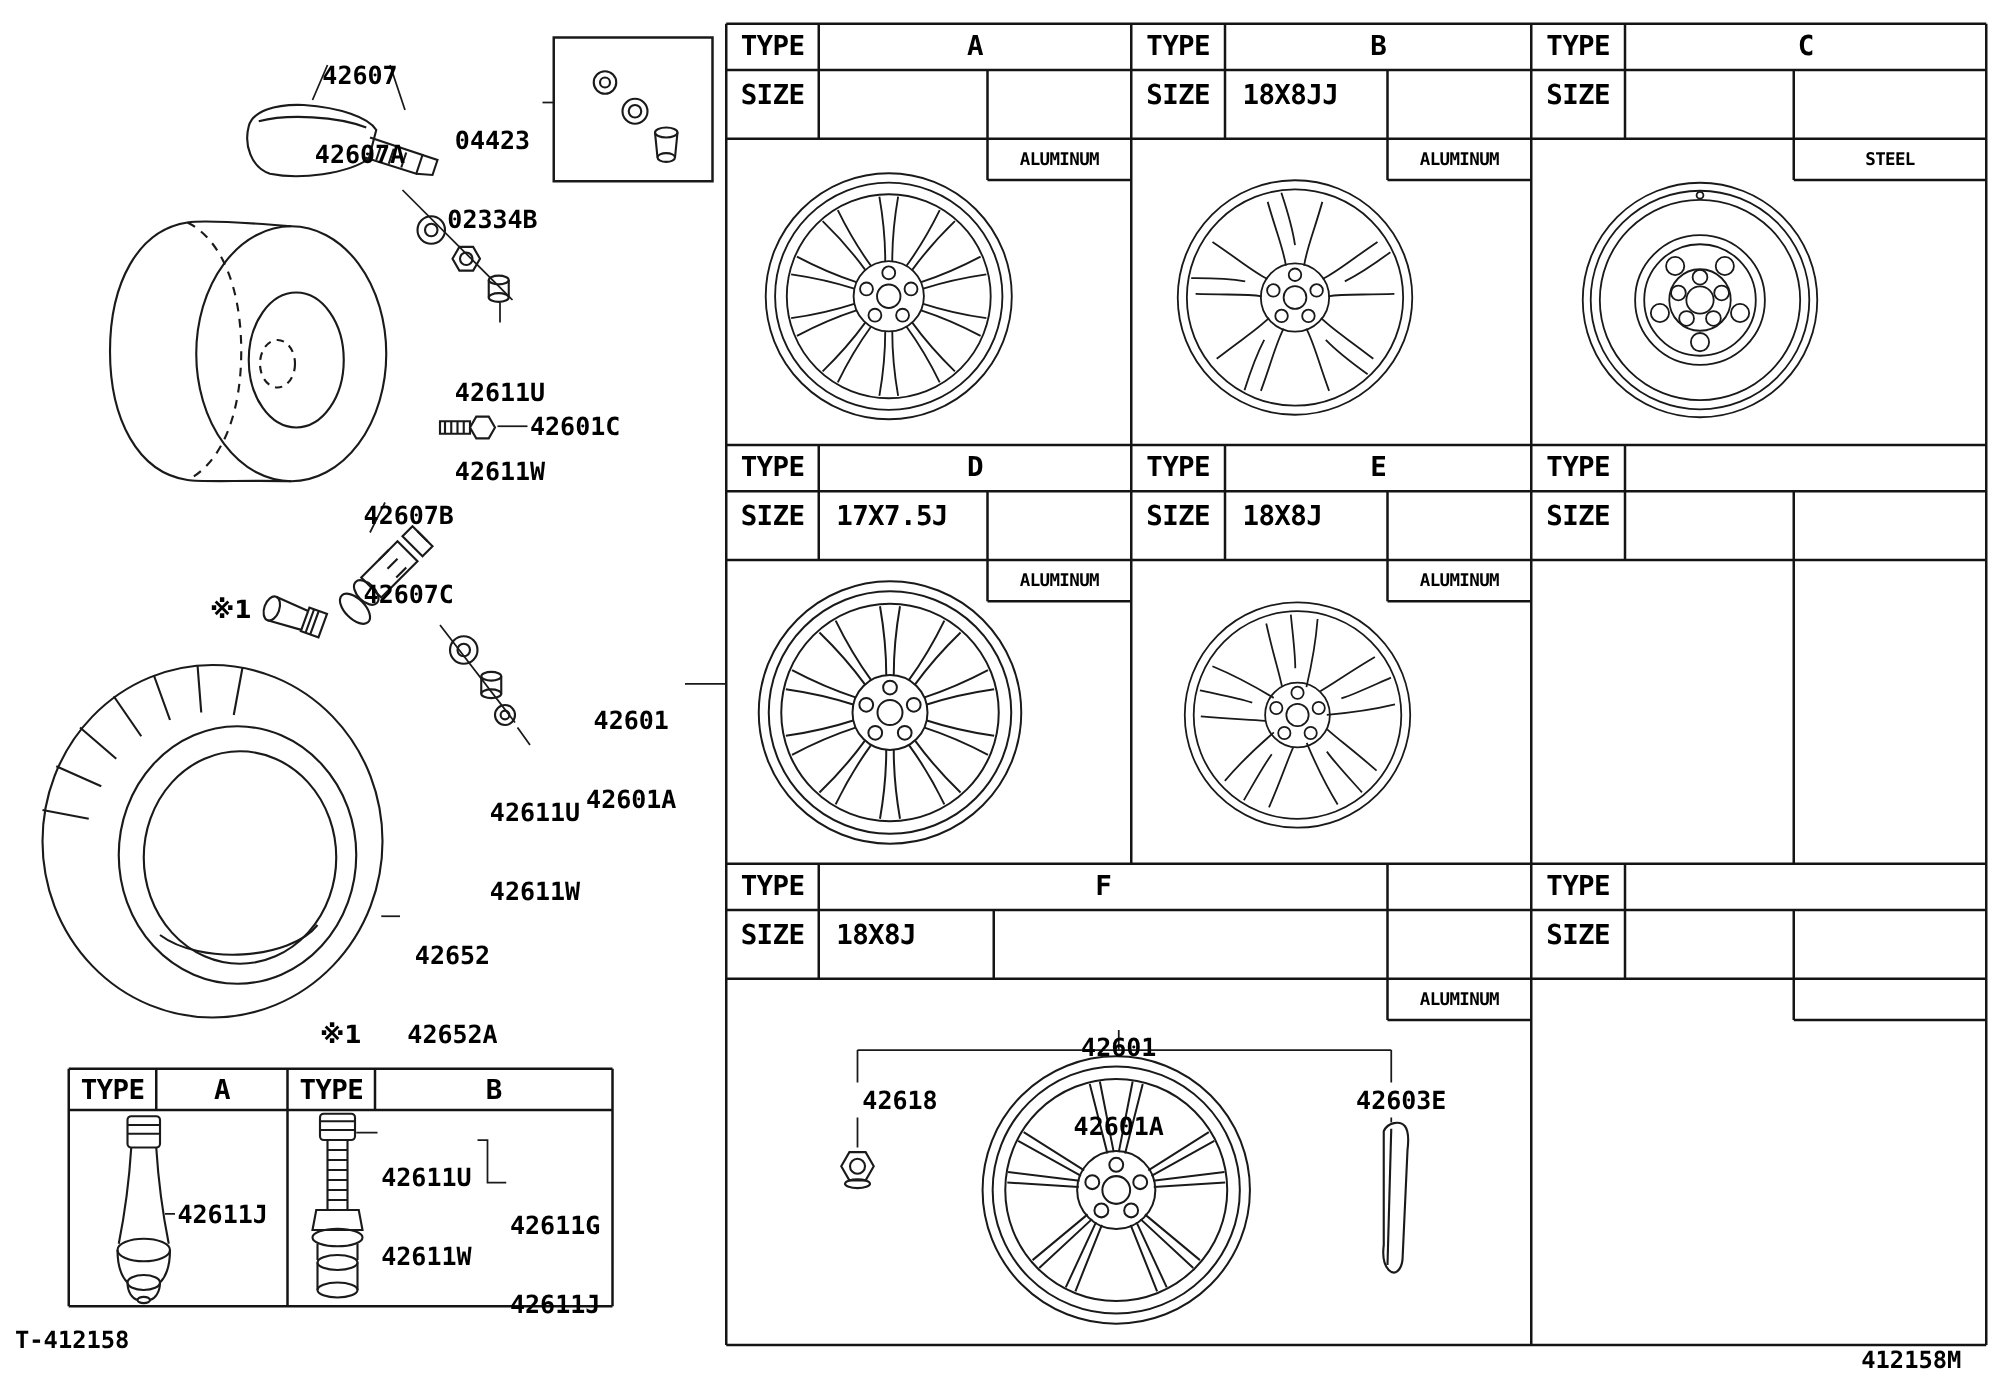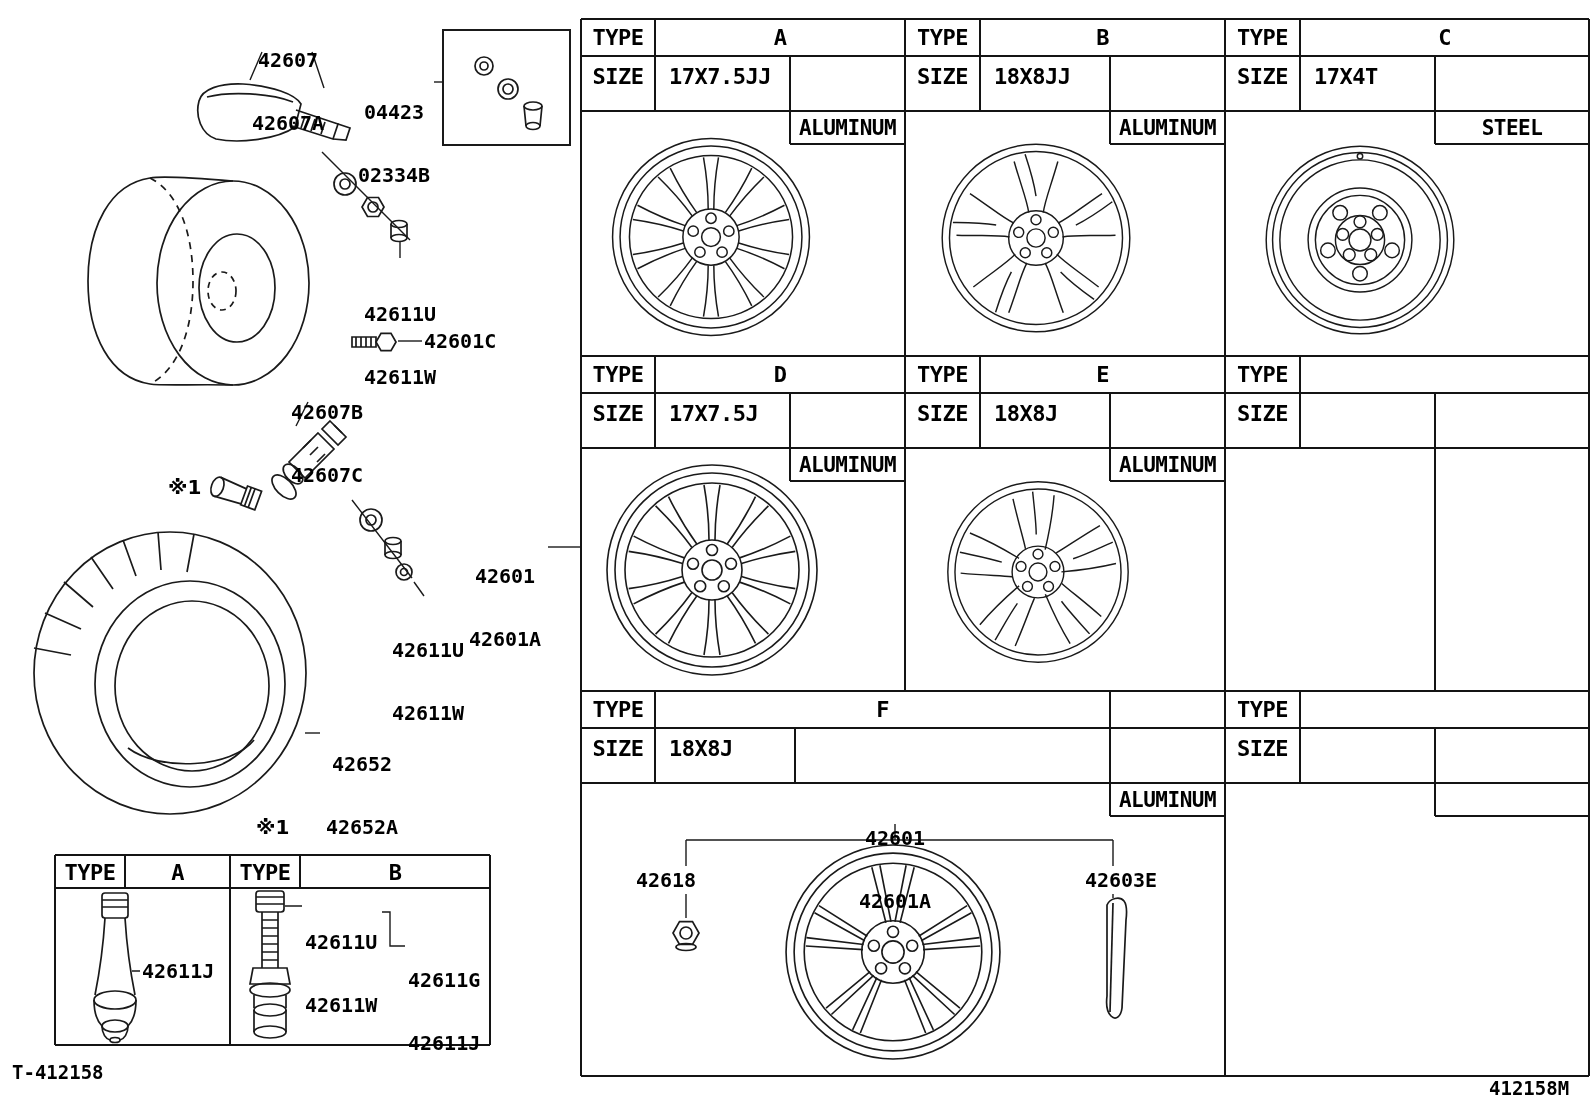--- a/index.html
+++ b/index.html
@@ -9,21 +9,21 @@
     overflow:hidden;font-family:"DejaVu Sans Mono",monospace;font-weight:bold;
   }
   #art{position:absolute;left:0;top:0}
   .lbl{position:absolute;font-size:20px;line-height:21px;text-align:center;white-space:pre}
   .lbl span{display:block}
   .lbl.single{white-space:nowrap}
   .lbl.leftal{text-align:left}
   .tc{position:absolute;display:flex;align-items:center;justify-content:center;font-size:22px;letter-spacing:-0.5px}
   .tc.szl{align-items:flex-start;padding-top:8px}
   .tc.szv{align-items:flex-start;justify-content:flex-start;padding:8px 0 0 14px}
-  .badge{position:absolute;display:flex;align-items:center;justify-content:center;font-size:21px;letter-spacing:-0.5px}
+  .badge{position:absolute;display:flex;align-items:center;justify-content:center;font-size:14px;letter-spacing:-0.5px}
   .note{font-family:"DejaVu Sans","DejaVu Sans Mono",sans-serif}
   .foot{position:absolute;font-size:19px;white-space:nowrap}
 </style>
 </head>
 <body>
 
 <div id="canvas">
 
   <svg id="art" width="1592" height="1099" viewBox="0 0 1592 1099">
     <defs>
@@ -308,21 +308,21 @@
   <div class="lbl" style="left:462px;top:524px;width:86px">
     <span>42601</span>
     <span>42601A</span>
   </div>
 
   <div class="lbl" style="left:851px;top:786px;width:88px">
     <span>42601</span>
     <span>42601A</span>
   </div>
 
-  <div class="lbl single" style="left:630px;top:870px;width:72px">42618</div>
+  <div class="lbl single" style="left:684px;top:870px;width:72px">42618</div>
 
   <div class="lbl single" style="left:1079px;top:870px;width:84px">42603E</div>
 
   <div class="lbl single note" style="left:256px;top:817px">※1</div>
 
   <div class="tc" style="left:57px;top:856px;width:66px;height:32px">TYPE</div>
   <div class="tc" style="left:125px;top:856px;width:105px;height:32px">A</div>
   <div class="tc" style="left:232px;top:856px;width:66px;height:32px">TYPE</div>
   <div class="tc" style="left:300px;top:856px;width:190px;height:32px">B</div>
 
@@ -334,33 +334,31 @@
   </div>
 
   <div class="lbl leftal" style="left:408px;top:928px;width:90px">
     <span>42611G</span>
     <span>42611J</span>
   </div>
 
   <div class="tc" style="left:581px;top:19px;width:74px;height:37px">TYPE</div>
   <div class="tc" style="left:655px;top:19px;width:250px;height:37px">A</div>
   <div class="tc szl" style="left:581px;top:56px;width:74px;height:55px">SIZE</div>
-  <div class="tc szv" style="left:655px;top:56px;width:135px;height:55px">17X7.5JJ</div>
   <div class="badge" style="left:790px;top:111px;width:115px;height:33px">ALUMINUM</div>
 
   <div class="tc" style="left:905px;top:19px;width:75px;height:37px">TYPE</div>
   <div class="tc" style="left:980px;top:19px;width:245px;height:37px">B</div>
   <div class="tc szl" style="left:905px;top:56px;width:75px;height:55px">SIZE</div>
   <div class="tc szv" style="left:980px;top:56px;width:152px;height:55px">18X8JJ</div>
   <div class="badge" style="left:1110px;top:111px;width:115px;height:33px">ALUMINUM</div>
 
   <div class="tc" style="left:1225px;top:19px;width:75px;height:37px">TYPE</div>
   <div class="tc" style="left:1300px;top:19px;width:289px;height:37px">C</div>
   <div class="tc szl" style="left:1225px;top:56px;width:75px;height:55px">SIZE</div>
-  <div class="tc szv" style="left:1300px;top:56px;width:135px;height:55px">17X4T</div>
   <div class="badge" style="left:1435px;top:111px;width:154px;height:33px">STEEL</div>
 
   <div class="tc" style="left:581px;top:356px;width:74px;height:37px">TYPE</div>
   <div class="tc" style="left:655px;top:356px;width:250px;height:37px">D</div>
   <div class="tc szl" style="left:581px;top:393px;width:74px;height:55px">SIZE</div>
   <div class="tc szv" style="left:655px;top:393px;width:135px;height:72px">17X7.5J</div>
   <div class="badge" style="left:790px;top:448px;width:115px;height:33px">ALUMINUM</div>
 
   <div class="tc" style="left:905px;top:356px;width:75px;height:37px">TYPE</div>
   <div class="tc" style="left:980px;top:356px;width:245px;height:37px">E</div>

